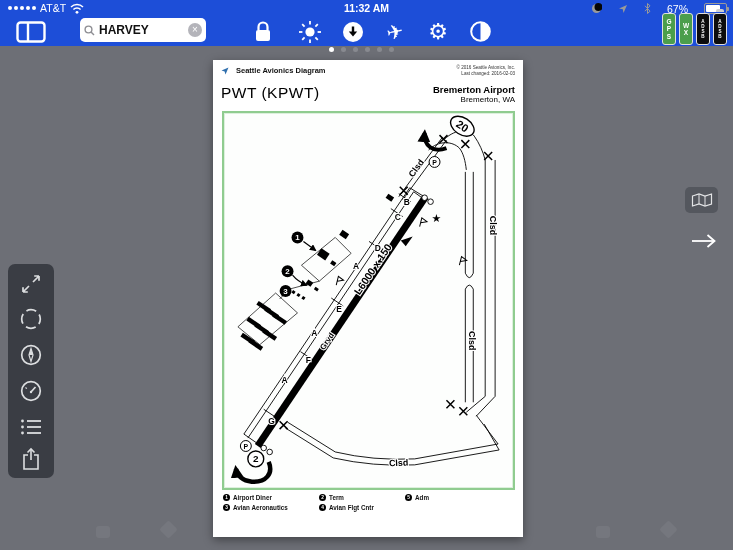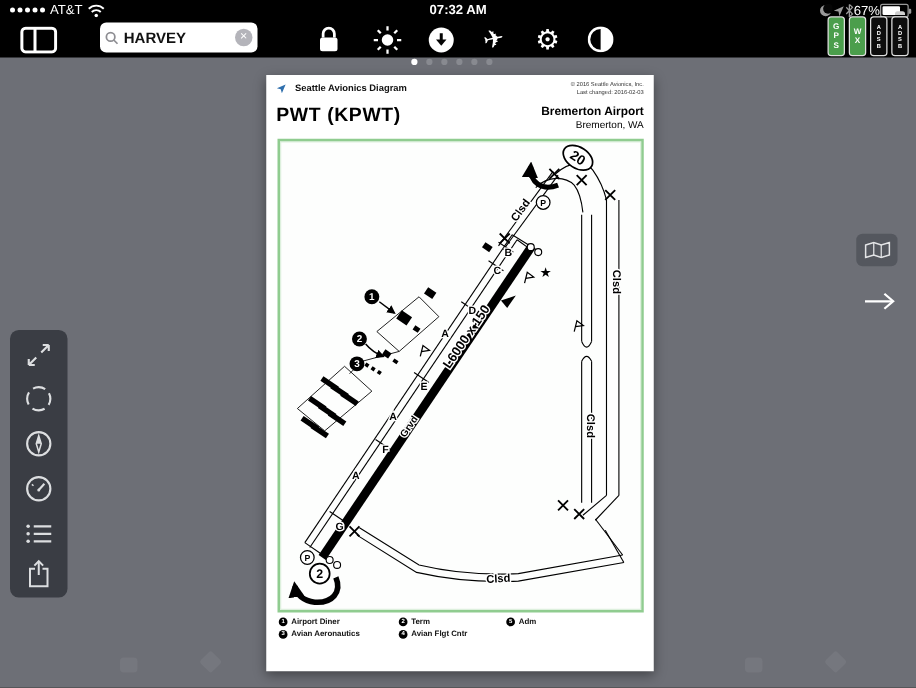--- a/index.html
+++ b/index.html
@@ -1,25 +1,25 @@
 <!DOCTYPE html>
 <html><head>
 <meta charset="utf-8">
 <style>
   html,body{margin:0;padding:0;background:#444;}
   #screen{position:relative;width:733px;height:550px;background:#6d6f76;overflow:hidden;
           font-family:"Liberation Sans","DejaVu Sans",sans-serif;-webkit-font-smoothing:antialiased;}
   
-  #header{position:absolute;left:0;top:0;width:733px;height:46px;background:#000000;}
+  #header{position:absolute;left:0;top:0;width:733px;height:46px;background:#1d4ed8;}
   #statusbar{position:absolute;left:0;top:0;width:733px;height:17px;color:#fff;font-size:10.5px;}
   .sb-left{position:absolute;left:8px;top:2px;display:flex;align-items:center;gap:4px;}
   .sig-dots{display:flex;gap:2px;}
   .sig-dots i{width:4px;height:4px;border-radius:50%;background:#fff;display:block;}
   .sb-center{position:absolute;left:0;top:2px;width:733px;text-align:center;font-weight:bold;font-size:10.5px;}
-  .sb-right{position:absolute;right:6px;top:1px;display:flex;align-items:center;gap:0;height:15px;}
+  .sb-right{position:absolute;right:6px;top:1px;display:flex;align-items:center;gap:16px;height:15px;}
   .batt{position:relative;width:21px;height:9px;border:1px solid #9a9a9a;border-radius:2px;}
   .batt i{position:absolute;left:1px;top:1px;bottom:1px;width:66%;background:#fff;border-radius:1px;}
   .batt b{position:absolute;right:-3px;top:2.5px;width:2px;height:4px;background:#9a9a9a;border-radius:0 1px 1px 0;}
   
   .tb-icon{position:absolute;top:17px;height:29px;display:flex;align-items:center;justify-content:center;}
   #search{position:absolute;left:80px;top:18px;width:126px;height:24px;background:#fff;border-radius:5px;
           display:flex;align-items:center;padding:0 4px;box-sizing:border-box;gap:4px;}
   #search input{border:none;outline:none;flex:1;font-size:12px;font-weight:bold;color:#111;min-width:0;
           font-family:"Liberation Sans",sans-serif;background:transparent;padding:0;}
   .clear-btn{width:14px;height:14px;border-radius:50%;background:#b4b4ba;color:#fff;font-size:10px;line-height:14px;
@@ -39,21 +39,21 @@
   #dots{position:absolute;left:329px;top:47px;display:flex;gap:7px;}
   #dots i{width:5px;height:5px;border-radius:50%;background:#888a90;display:block;}
   #dots i.active{background:#fff;}
   
   #page{position:absolute;left:213px;top:60px;width:310px;height:477px;background:#fff;
         box-shadow:0 3px 9px rgba(0,0,0,.4);}
   .doc-brand{position:absolute;left:8px;top:6px;display:flex;align-items:center;gap:7px;
         font-size:7.5px;font-weight:bold;color:#111;}
   .doc-brand svg{display:block;}
   .doc-copy{position:absolute;right:8px;top:5px;text-align:right;font-size:4.6px;line-height:5.6px;color:#333;}
-  .doc-title{position:absolute;left:8px;top:24px;font-size:15.5px;font-weight:bold;color:#000;letter-spacing:.5px;}
+  .doc-title{position:absolute;left:8px;top:24px;font-size:15.5px;font-weight:normal;color:#000;letter-spacing:.5px;}
   .doc-airport{position:absolute;right:8px;top:25px;text-align:right;color:#000;}
   .doc-airport .nm{font-size:9.5px;font-weight:bold;line-height:10px;}
   .doc-airport .ct{font-size:8px;line-height:9px;}
   #frame{position:absolute;left:9px;top:51px;width:293px;height:379px;border:2px solid #90cc90;
          box-sizing:border-box;background:#fdfefd;box-shadow:inset 0 0 0 1px #ddf0dd;}
   #frame svg{display:block;}
   .lbl{font-family:"Liberation Sans","DejaVu Sans",sans-serif;font-weight:bold;fill:#000;
        stroke:#fff;stroke-width:2.2px;paint-order:stroke;}
   .lbl2{font-family:"Liberation Sans","DejaVu Sans",sans-serif;font-weight:bold;fill:#000;}
   .wt{fill:#fff;font-family:"Liberation Sans","DejaVu Sans",sans-serif;font-weight:bold;}
@@ -88,21 +88,21 @@
             <i></i>
             <i></i>
           </span>
         <span>AT&amp;T</span>
         <svg width="14" height="11" viewBox="0 0 14 11">
           <path d="M1 4 A8.5 8.5 0 0 1 13 4" stroke="#fff" stroke-width="1.5" fill="none"></path>
           <path d="M3.4 6.6 A5 5 0 0 1 10.6 6.6" stroke="#fff" stroke-width="1.5" fill="none"></path>
           <circle cx="7" cy="9.3" r="1.4" fill="#fff"></circle>
         </svg>
       </div>
-      <div class="sb-center">07:32 AM</div>
+      <div class="sb-center">11:32 AM</div>
       <div class="sb-right">
         <svg width="11" height="11" viewBox="0 0 11 11">
           <circle cx="5.5" cy="5.5" r="4.5" fill="#9a9a9a"></circle>
             <circle cx="7.5" cy="4" r="4" fill="#050505"></circle>
         </svg>
         <svg width="10" height="10" viewBox="0 0 10 10">
           <path d="M9 1 L1 4.5 L4.8 5.2 L5.5 9 Z" fill="#9a9a9a"></path>
         </svg>
         <svg width="7" height="11" viewBox="0 0 7 11">
           <path d="M3.5 0.5 V10.5 M3.5 0.5 L6 2.8 L1 8.2 M3.5 10.5 L6 8.2 L1 2.8" stroke="#9a9a9a" stroke-width="1" fill="none"></path>

